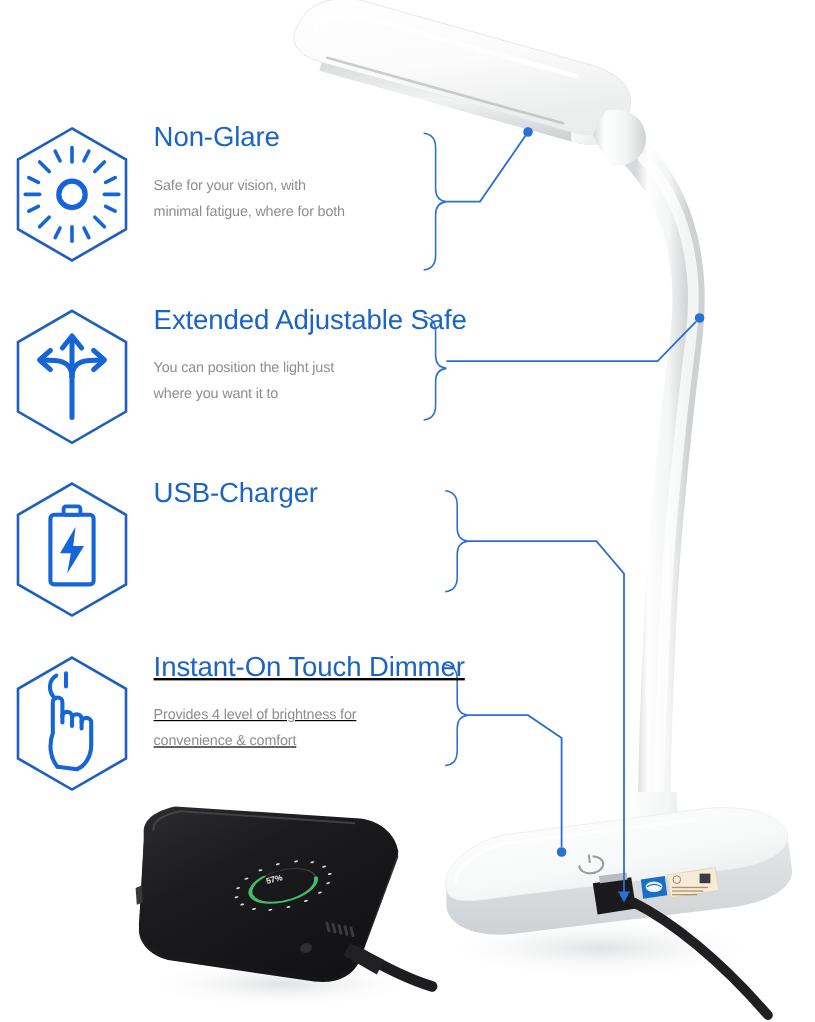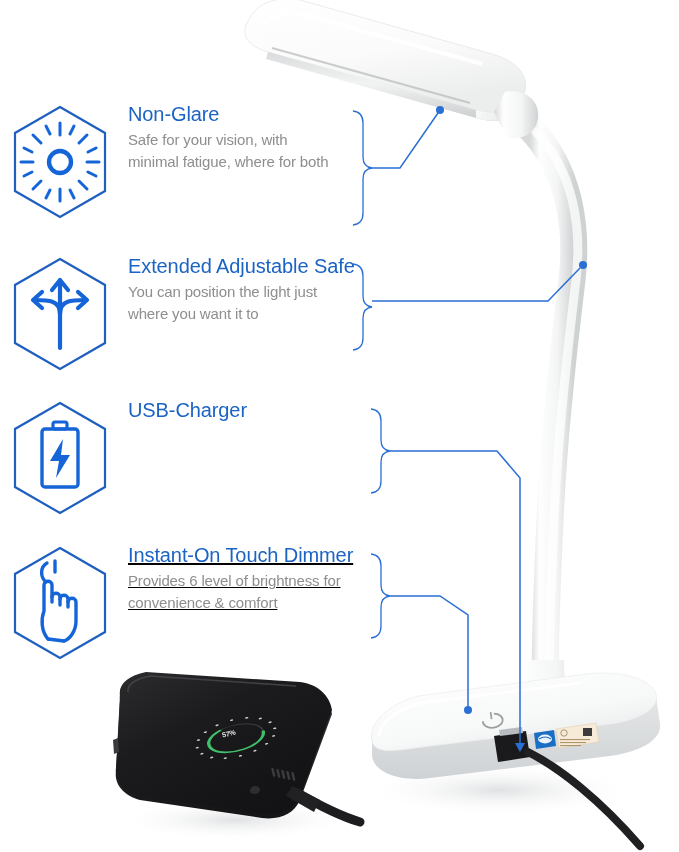--- a/index.html
+++ b/index.html
@@ -10,26 +10,26 @@
     -webkit-font-smoothing:antialiased;
   }
   #stage{position:absolute;inset:0;width:679px;height:852px;}
 
   
   .feature{position:absolute;left:0;width:400px;}
   .hex{position:absolute;left:8px;top:0;width:104px;height:116px;}
   .hex svg{display:block;}
   .ftext{position:absolute;left:128px;top:0;width:232px;}
   .fhead{
-    color:#1b63c4;font-size:20px;line-height:21px;
+    color:#1b63c4;font-size:23px;line-height:21px;
     letter-spacing:-0.1px;white-space:nowrap;
   }
   .fbody{
-    color:#8e8e8e;font-size:15px;line-height:22px;
-    letter-spacing:-0.15px;margin-top:4px;
+    color:#8e8e8e;font-size:12px;line-height:22px;
+    letter-spacing:-0.15px;margin-top:18px;
   }
   .fbody div{white-space:nowrap;}
 
   
   #callouts{position:absolute;left:0;top:0;width:679px;height:852px;pointer-events:none;}
 
   
   #product{position:absolute;left:0;top:0;width:679px;height:852px;}
 
   .pct{
@@ -314,19 +314,19 @@
           <path d="M44,52 C44,47 52,47 52,52 L52,60"></path>
           <path d="M52,54 C52,49 60,49 60,54 L60,62"></path>
           <path d="M60,57 C60,52 68,52 68,57 L68,76 C68,86 62,94 56,96"></path>
           <path d="M40,94 L56,96"></path>
         </g>
       </svg>
     </div>
     <div class="ftext" style="width:250px;text-decoration:underline;">
       <div class="fhead">Instant-On Touch Dimmer</div>
       <div class="fbody">
-        <div>Provides 6 level of brightness for</div>
+        <div>Provides 4 level of brightness for</div>
         <div>convenience &amp; comfort</div>
       </div>
     </div>
   </div>
 
 </div>
 
 </body></html>

